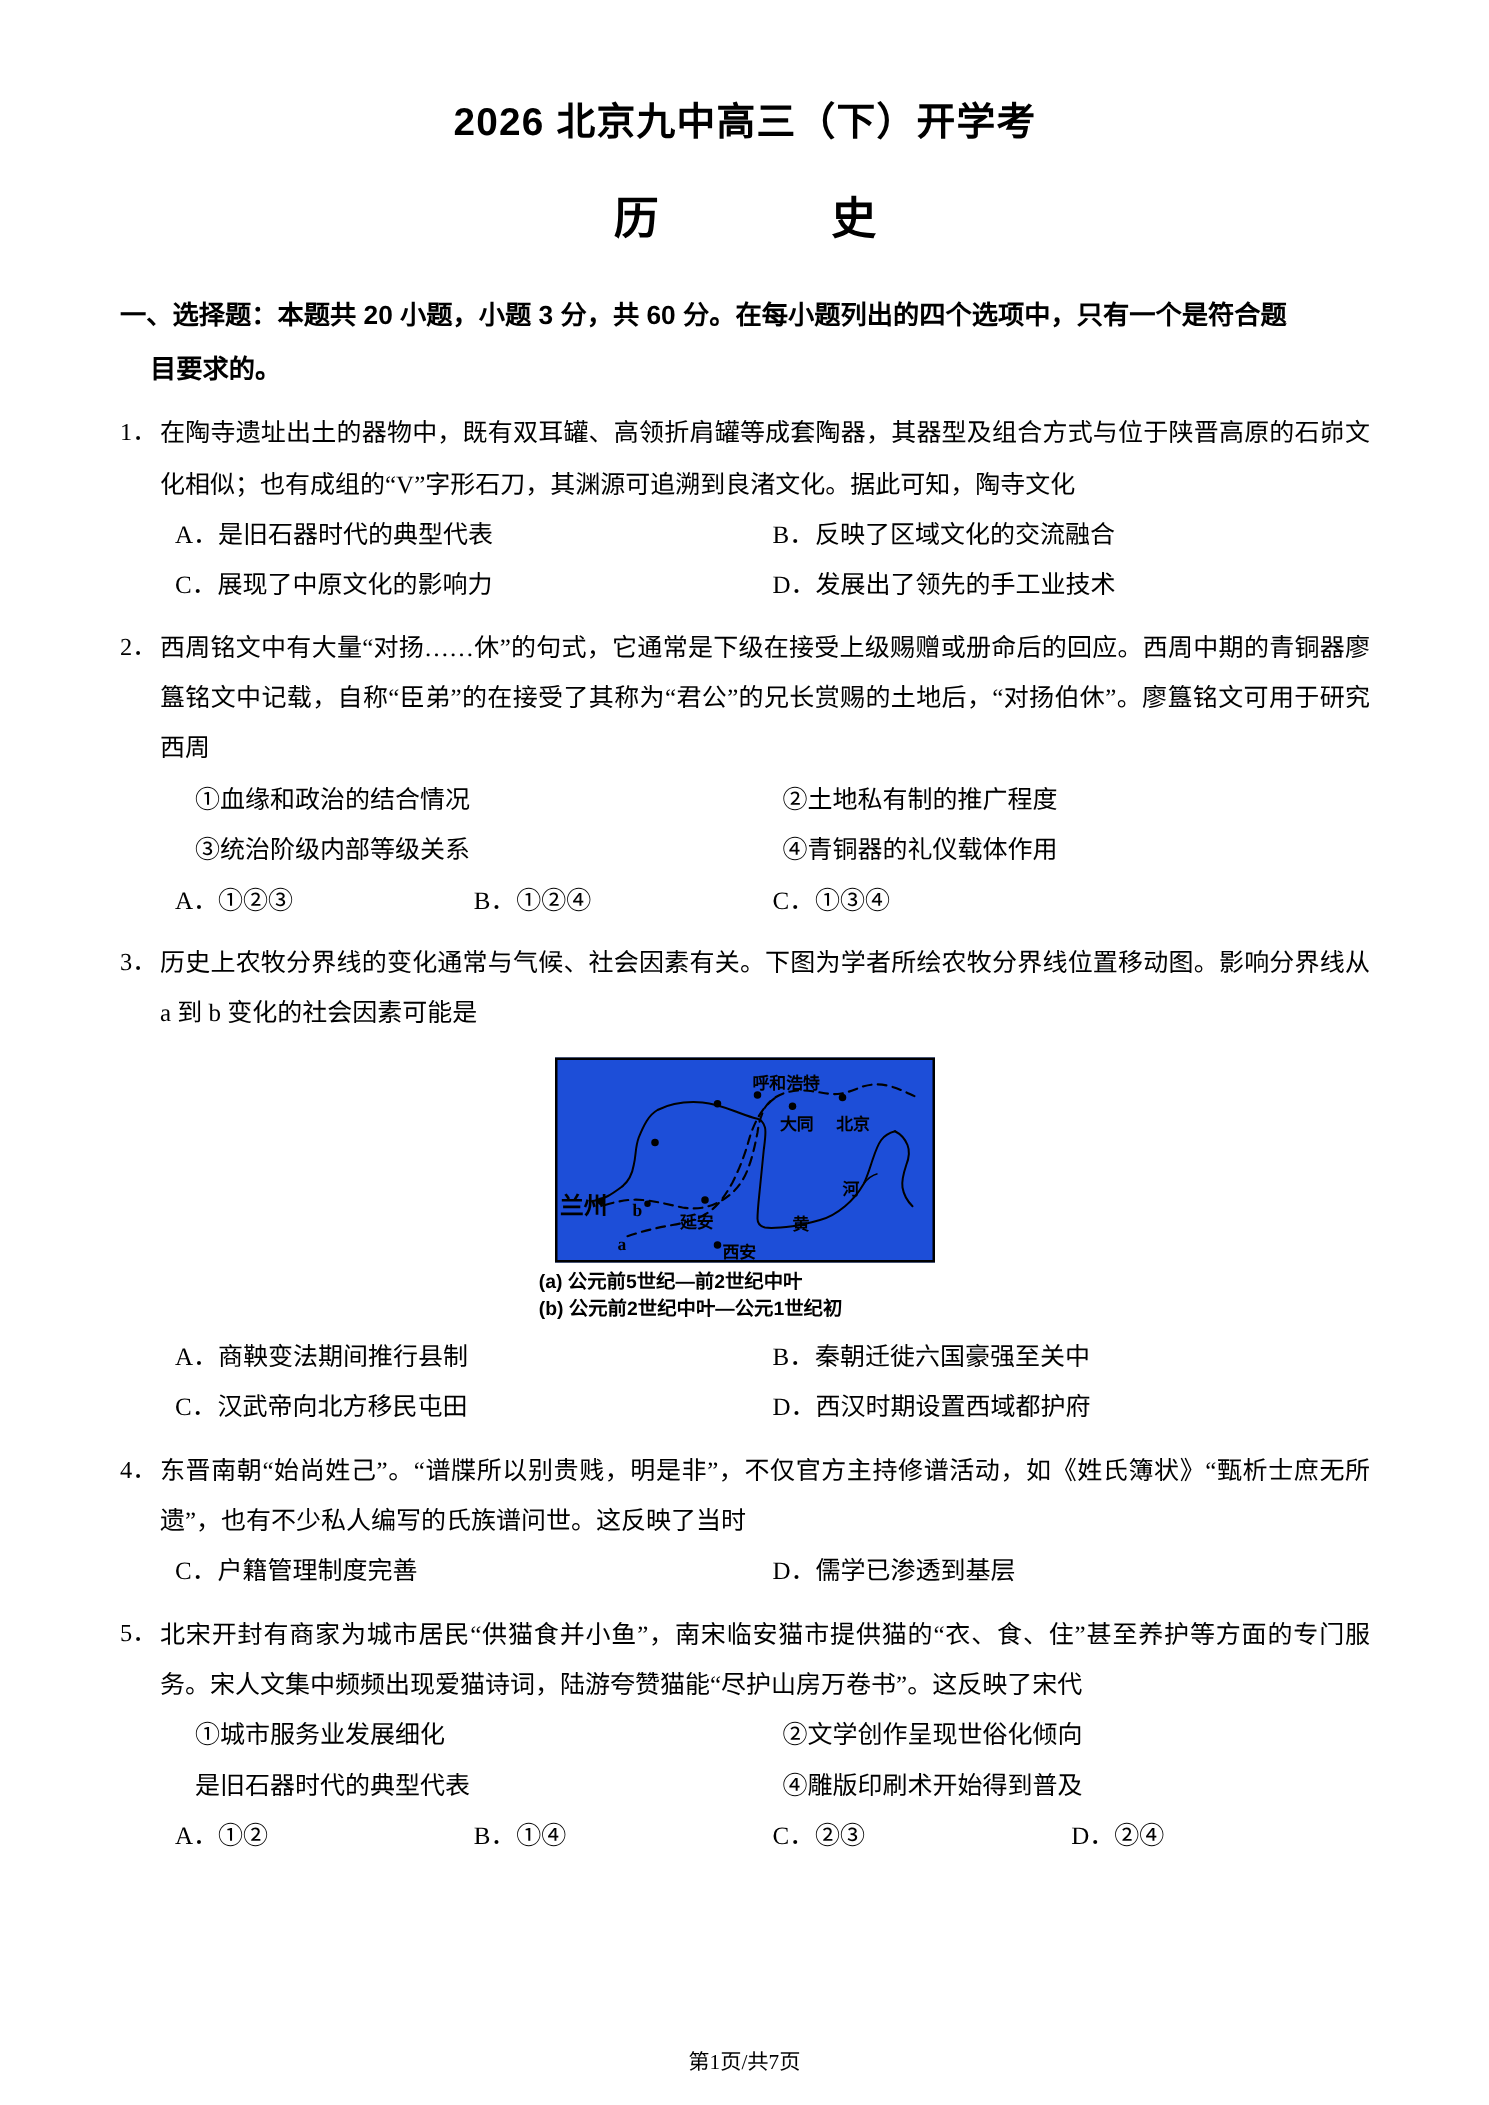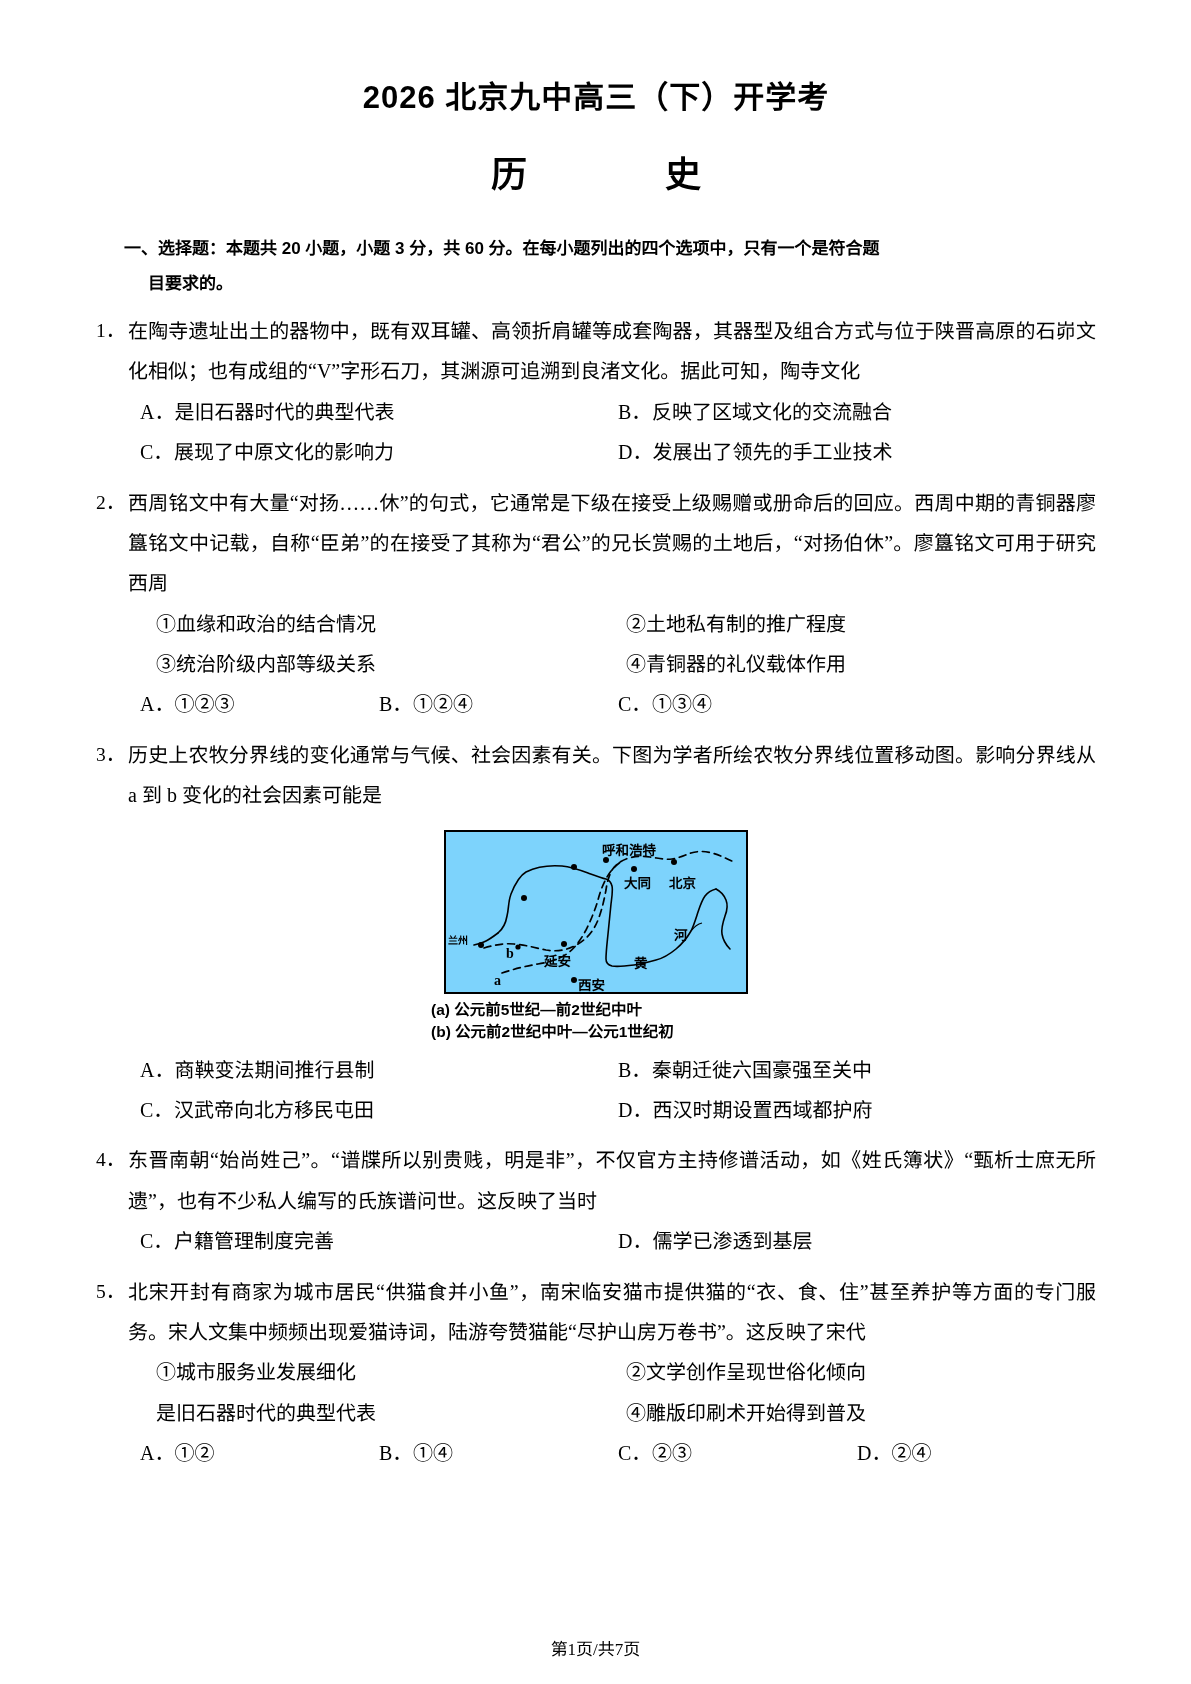--- a/index.html
+++ b/index.html
@@ -45,26 +45,25 @@
     font-weight: bold;
     margin-top: 27px;
     letter-spacing: 22px;
     text-indent: 22px;
     font-family: "Liberation Sans", "DejaVu Sans", sans-serif;
   }
 
   
   .section-head {
     margin-top: 35px;
-    font-size: 17px;
+    font-size: 21px;
     font-weight: bold;
     line-height: 2.02;
     text-align: justify;
     font-family: "Liberation Sans", "DejaVu Sans", sans-serif;
-    margin-left: 28px;
   }
   .section-head .ind {
     display: block;
     text-indent: 24px;
   }
 
   
   .question {
     margin-top: 10px;
     font-size: 20px;
@@ -135,21 +134,21 @@
     margin: 14px 0 6px 0;
     display: flex;
     flex-direction: column;
     align-items: center;
   }
   .map-frame {
     border: 2px solid #000;
     width: 300px;
     height: 160px;
     position: relative;
-    background: #7dd3fc;
+    background: #1d4ed8;
     overflow: hidden;
   }
   .map-frame svg { display: block; }
   .map-legend {
     width: 330px;
     margin-top: 5px;
     font-size: 15.5px;
     font-weight: bold;
     line-height: 1.45;
     font-family: "Liberation Sans", "DejaVu Sans", sans-serif;
@@ -274,21 +273,21 @@
             <circle cx="160" cy="28" r="3" fill="#000"></circle>
             <circle cx="188" cy="37" r="3" fill="#000"></circle>
             <circle cx="228" cy="30" r="3" fill="#000"></circle>
             <circle cx="118" cy="112" r="3" fill="#000"></circle>
             <circle cx="128" cy="148" r="3" fill="#000"></circle>
           </svg>
 
           <div style="position:absolute;left:156px;top:5px;font-size:13.5px;font-weight:bold;font-family:'Liberation Sans','DejaVu Sans',sans-serif;white-space:nowrap;">呼和浩特</div>
           <div style="position:absolute;left:178px;top:38px;font-size:13.5px;font-weight:bold;font-family:'Liberation Sans','DejaVu Sans',sans-serif;white-space:nowrap;">大同</div>
           <div style="position:absolute;left:223px;top:38px;font-size:13.5px;font-weight:bold;font-family:'Liberation Sans','DejaVu Sans',sans-serif;white-space:nowrap;">北京</div>
-          <div style="position:absolute;left:2px;top:99px;font-size:10px;font-weight:bold;font-family:'Liberation Sans','DejaVu Sans',sans-serif;white-space:nowrap;">兰州</div>
+          <div style="position:absolute;left:2px;top:99px;font-size:19px;font-weight:bold;font-family:'Liberation Sans','DejaVu Sans',sans-serif;white-space:nowrap;">兰州</div>
           <div style="position:absolute;left:98px;top:116px;font-size:13.5px;font-weight:bold;font-family:'Liberation Sans','DejaVu Sans',sans-serif;white-space:nowrap;">延安</div>
           <div style="position:absolute;left:132px;top:140px;font-size:13.5px;font-weight:bold;font-family:'Liberation Sans','DejaVu Sans',sans-serif;white-space:nowrap;">西安</div>
           <div style="position:absolute;left:188px;top:118px;font-size:13.5px;font-weight:bold;font-family:'Liberation Sans','DejaVu Sans',sans-serif;white-space:nowrap;">黄</div>
           <div style="position:absolute;left:228px;top:90px;font-size:13.5px;font-weight:bold;font-family:'Liberation Sans','DejaVu Sans',sans-serif;white-space:nowrap;">河</div>
           <div style="position:absolute;left:60px;top:108px;font-size:14px;font-weight:bold;font-family:'Liberation Serif','DejaVu Serif',serif;">b</div>
           <div style="position:absolute;left:48px;top:135px;font-size:14px;font-weight:bold;font-family:'Liberation Serif','DejaVu Serif',serif;">a</div>
         </div>
         <div class="map-legend">
           <div>(a) 公元前5世纪—前2世纪中叶</div>
           <div>(b) 公元前2世纪中叶—公元1世纪初</div>

